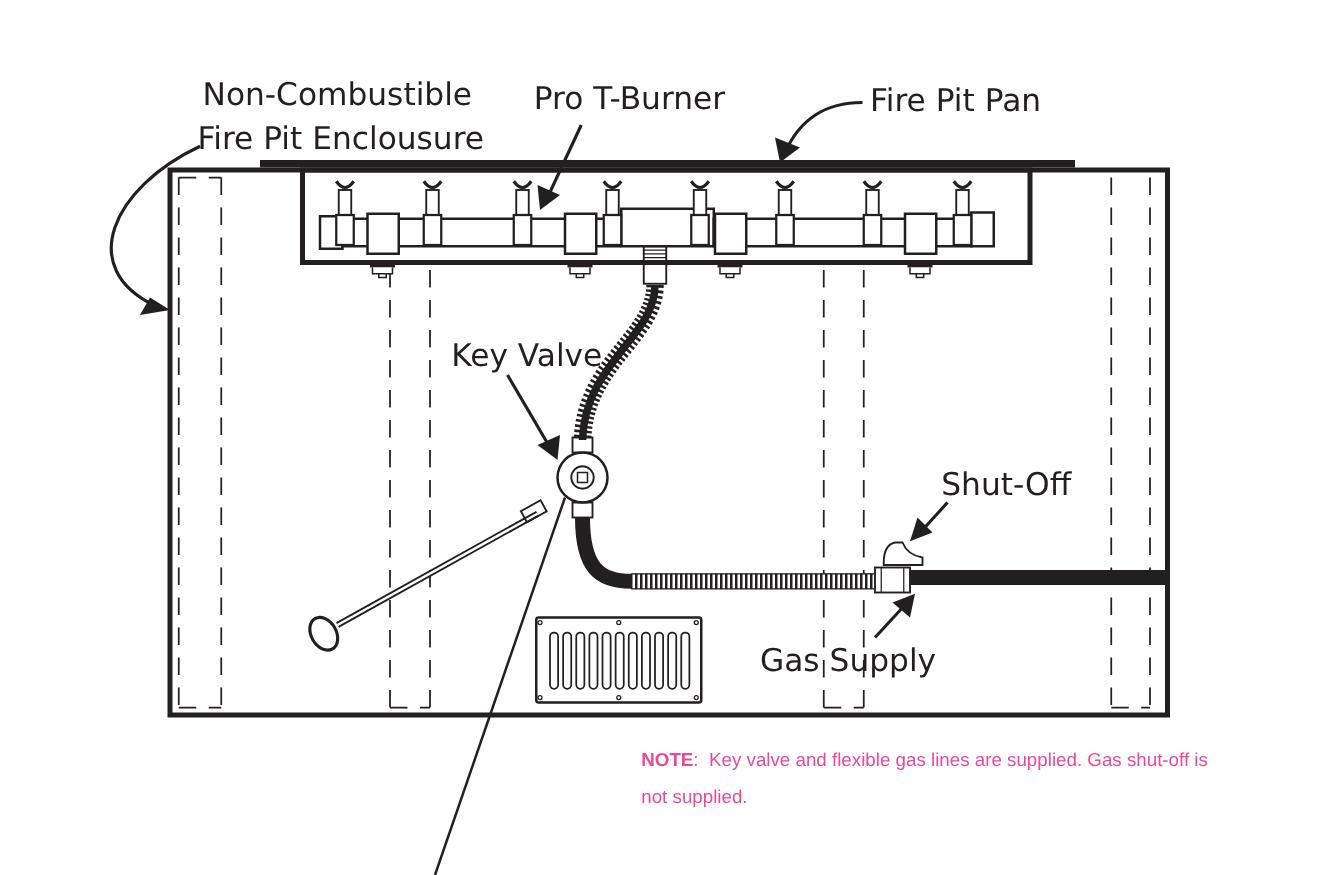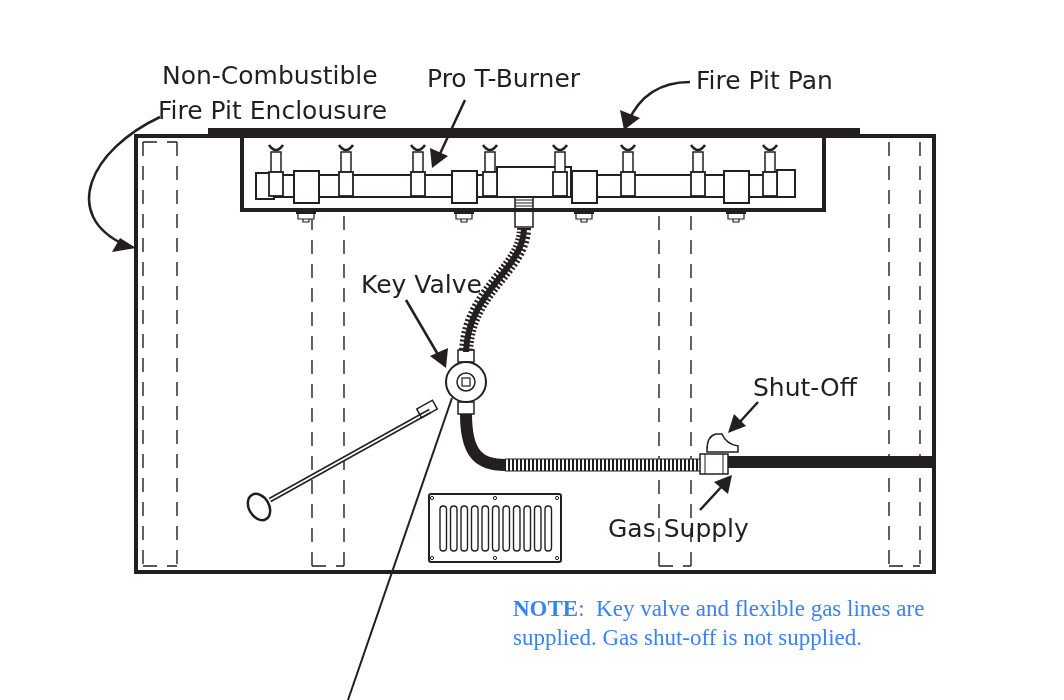--- a/index.html
+++ b/index.html
@@ -1,20 +1,20 @@
 <!DOCTYPE html>
 <html><head>
 <meta charset="utf-8">
 <style>
   html, body { margin: 0; padding: 0; background: #ffffff; }
   body { width: 1064px; height: 700px; position: relative; overflow: hidden; }
   #stage { position: absolute; left: 0; top: 0; width: 1064px; height: 700px; }
   .lbl { font-family: "DejaVu Sans", sans-serif; font-size: 25px; fill: #231f20; }
   .note { position: absolute; left: 513px; top: 594px; width: 460px;
-          font-family: Liberation Serif, serif; font-size: 23px; line-height: 29px; color: #3b82f6; }
+          font-family: Liberation Sans, sans-serif; font-size: 15px; line-height: 29px; color: #ec4899; }
   .note b { font-weight: bold; }
   .ink { stroke: #231f20; fill: none; }
   .dash { stroke: #231f20; stroke-width: 1.4; stroke-dasharray: 14 10; fill: none; }
 </style>
 </head>
 <body>
 
 <svg id="stage" viewBox="0 0 1064 700" xmlns="http://www.w3.org/2000/svg">
   <defs>
     <pattern id="coil" width="4" height="10" patternUnits="userSpaceOnUse">

